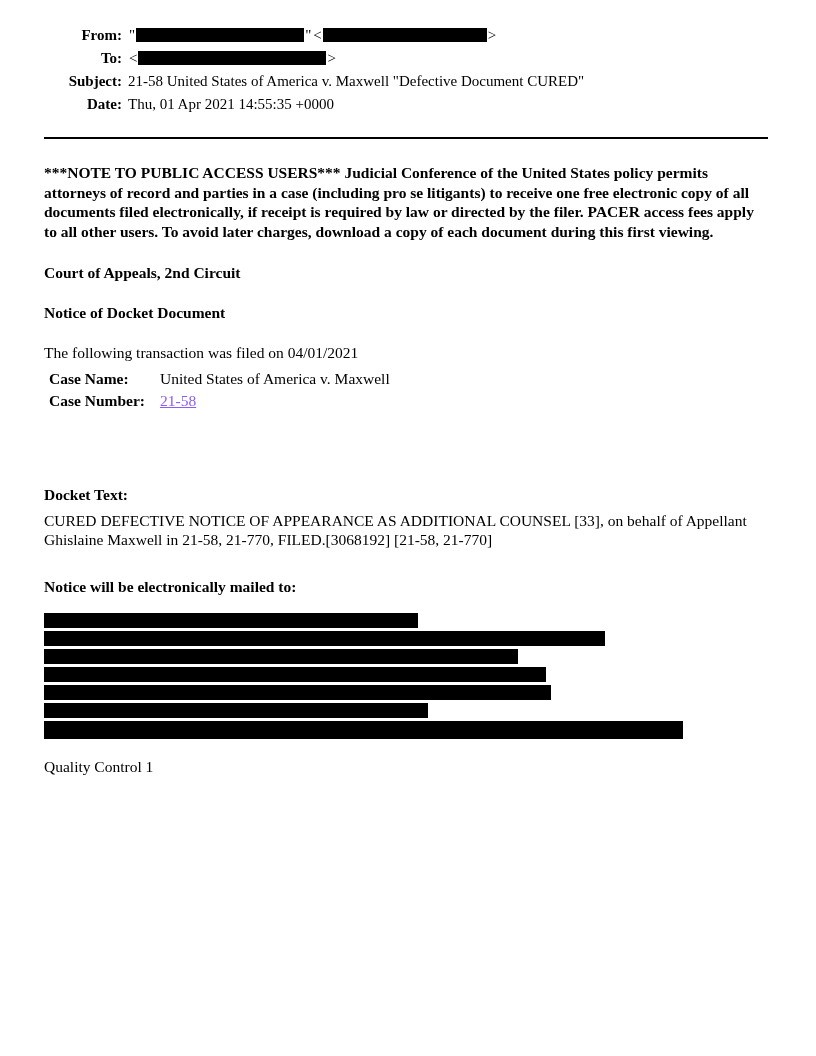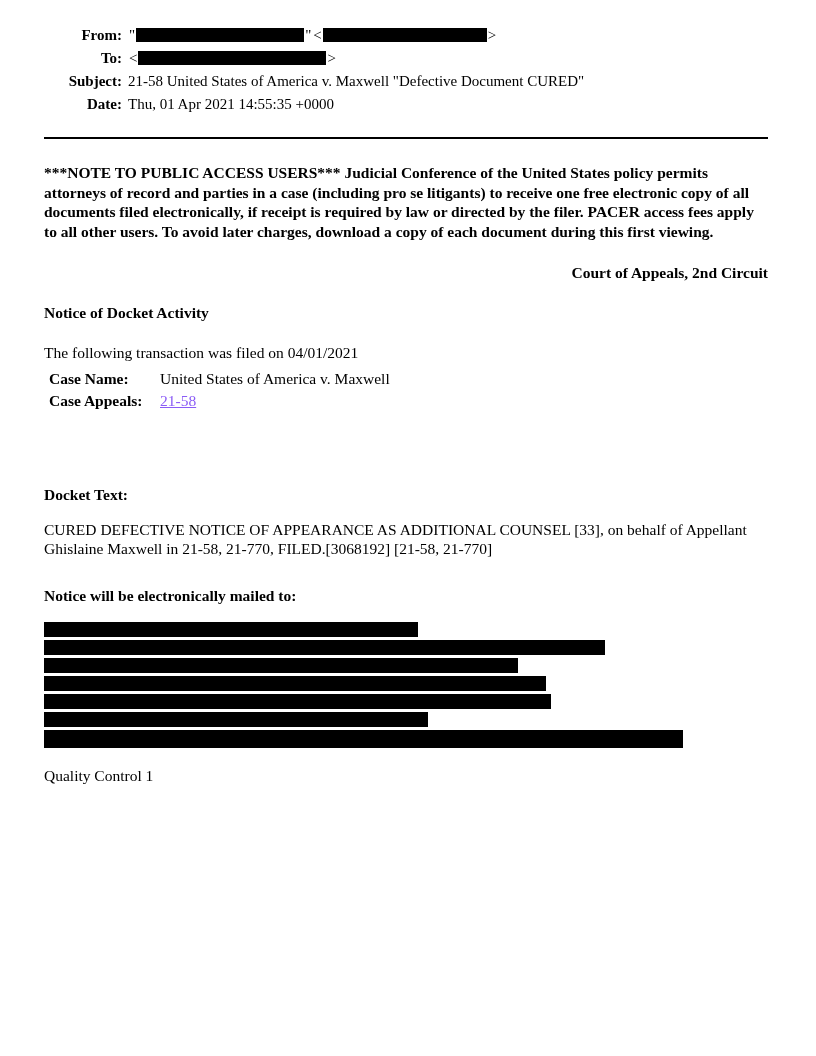--- a/index.html
+++ b/index.html
@@ -69,21 +69,21 @@
   
   .notice-bold {
     margin-top: 24px;
     font-weight: bold;
     font-size: 15.5px;
     line-height: 19.5px;
     width: 715px;
   }
   .court-title {
     margin-top: 23px;
-    text-align: right;
+    text-align: left;
     font-weight: bold;
     font-size: 15.5px;
     width: 724px;
   }
   .section-head {
     margin-top: 22px;
     font-weight: bold;
     font-size: 15.5px;
   }
   .plain {
@@ -112,21 +112,21 @@
   .case-link {
     color: #8b5cf6;
     text-decoration: underline;
   }
   .docket-head {
     margin-top: 74px;
     font-weight: bold;
     font-size: 15.5px;
   }
   .docket-text {
-    margin-top: 17px;
+    margin-top: 8px;
     font-size: 15.5px;
     line-height: 18.5px;
     width: 728px;
   }
   .mail-head {
     margin-top: 29px;
     font-weight: bold;
     font-size: 15.5px;
   }
   .redact-list {
@@ -186,31 +186,31 @@
     </div>
 
   </div>
 
   <hr class="rule">
 
   <div class="notice-bold">***NOTE TO PUBLIC ACCESS USERS*** Judicial Conference of the United States policy permits attorneys of record and parties in a case (including pro se litigants) to receive one free electronic copy of all documents filed electronically, if receipt is required by law or directed by the filer. PACER access fees apply to all other users. To avoid later charges, download a copy of each document during this first viewing.</div>
 
   <div class="court-title">Court of Appeals, 2nd Circuit</div>
 
-  <div class="section-head">Notice of Docket Activity</div>
+  <div class="section-head">Notice of Docket Document</div>
 
   <div class="plain">The following transaction was filed on 04/01/2021</div>
 
   <div class="case-table">
     <div class="case-row">
       <div class="case-label">Case Name:</div>
       <div class="case-value">United States of America v. Maxwell</div>
     </div>
     <div class="case-row">
-      <div class="case-label">Case Appeals:</div>
+      <div class="case-label">Case Number:</div>
       <div class="case-value">
         <a class="case-link" href="#">21-58</a>
       </div>
     </div>
   </div>
 
   <div class="docket-head">Docket Text:</div>
   <div class="docket-text">CURED DEFECTIVE NOTICE OF APPEARANCE AS ADDITIONAL COUNSEL [33], on behalf of Appellant Ghislaine Maxwell in 21-58, 21-770, FILED.[3068192] [21-58, 21-770]</div>
 
   <div class="mail-head">Notice will be electronically mailed to:</div>

